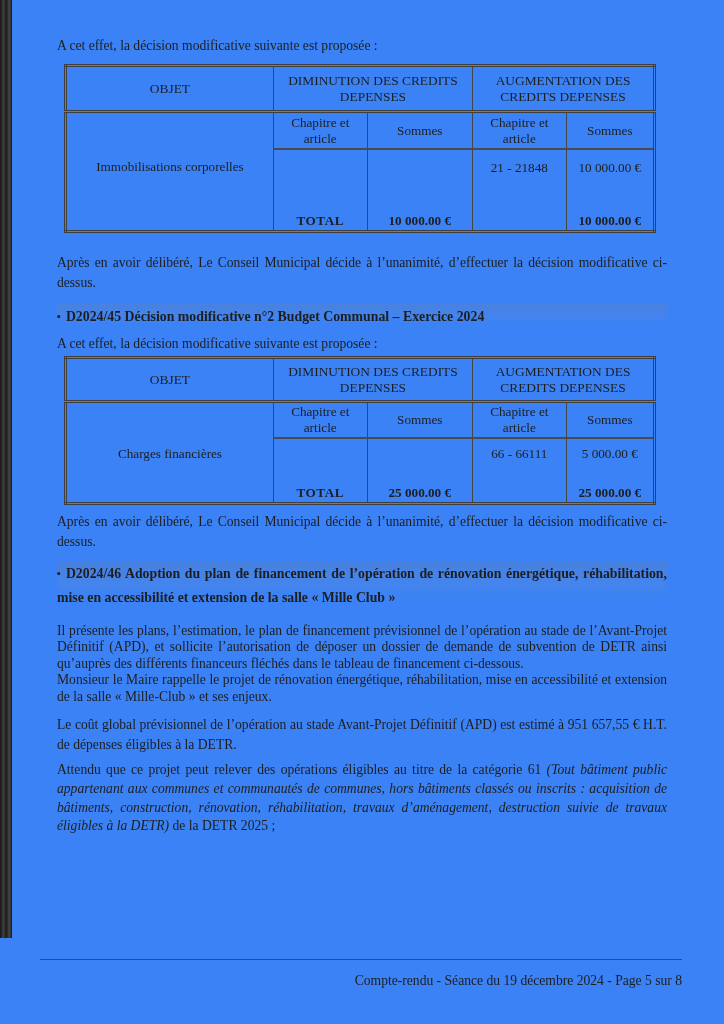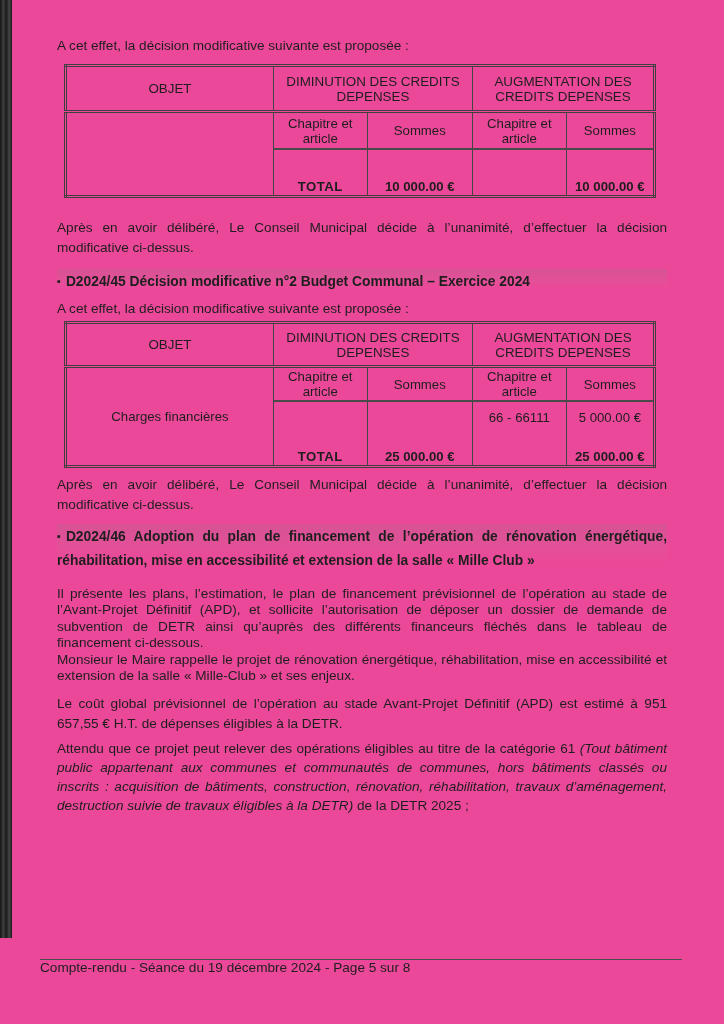--- a/index.html
+++ b/index.html
@@ -1,20 +1,20 @@
 <!DOCTYPE html>
 <html><head>
 <meta charset="utf-8">
 <style>
   html,body{margin:0;padding:0;background:#e9e9e7;}
   .page{
     position:relative;
     width:724px;height:1024px;
-    background:#ec4899;
-    font-family:Liberation Sans, sans-serif;
+    background:#3b82f6;
+    font-family:Liberation Serif, serif;
     color:#1e1e1e;
     overflow:hidden;
     box-sizing:border-box;
   }
   
   .scan-strip{
     position:absolute;left:0;top:0;width:12px;height:938px;
     background:linear-gradient(90deg,#141414 0%,#3e3e3e 28%,#1b1b1b 52%,#474747 78%,#161616 100%);
   }
   .content{
@@ -70,22 +70,22 @@
   .t1 tr.h1 td{height:41px;} .t1 tr.h2 td{height:33px;}
   .t1 tr.r1 td{height:38px;} .t1 tr.r2 td{height:33px;} .t1 tr.totalrow td{height:43px;}
   .t2 tr.h1 td{height:39px;} .t2 tr.h2 td{height:29px;}
   .t2 tr.r1 td{height:41px;} .t2 tr.r2 td{height:29px;} .t2 tr.r3 td{height:28px;}
   .t2 tr.totalrow td{height:31px;}
 
   
   .footer{
     position:absolute;left:40px;right:42px;top:959px;
     border-top:1.5px solid #4a4a4a;
-    padding-top:0;
-    text-align:left;
+    padding-top:13px;
+    text-align:right;
     font-size:13.6px;
   }
 </style>
 </head>
 <body>
 
 <div class="page">
   <div class="scan-strip"></div>
 
   <div class="content">
@@ -105,20 +105,27 @@
         <td>OBJET</td>
         <td colspan="2">DIMINUTION DES CREDITS DEPENSES</td>
         <td colspan="2">AUGMENTATION DES CREDITS DEPENSES</td>
       </tr>
       <tr class="h2">
         <td class="nb"></td>
         <td>Chapitre et article</td>
         <td>Sommes</td>
         <td>Chapitre et article</td>
         <td>Sommes</td>
+      </tr>
+      <tr class="trow r2">
+        <td>Immobilisations corporelles</td>
+        <td></td>
+        <td></td>
+        <td>21 - 21848</td>
+        <td>10 000.00 €</td>
       </tr>
       <tr class="trow totalrow">
         <td></td>
         <td class="total-label">TOTAL</td>
         <td class="bold-amt">10 000.00 €</td>
         <td></td>
         <td class="bold-amt">10 000.00 €</td>
       </tr>
     </tbody>
       </table>

